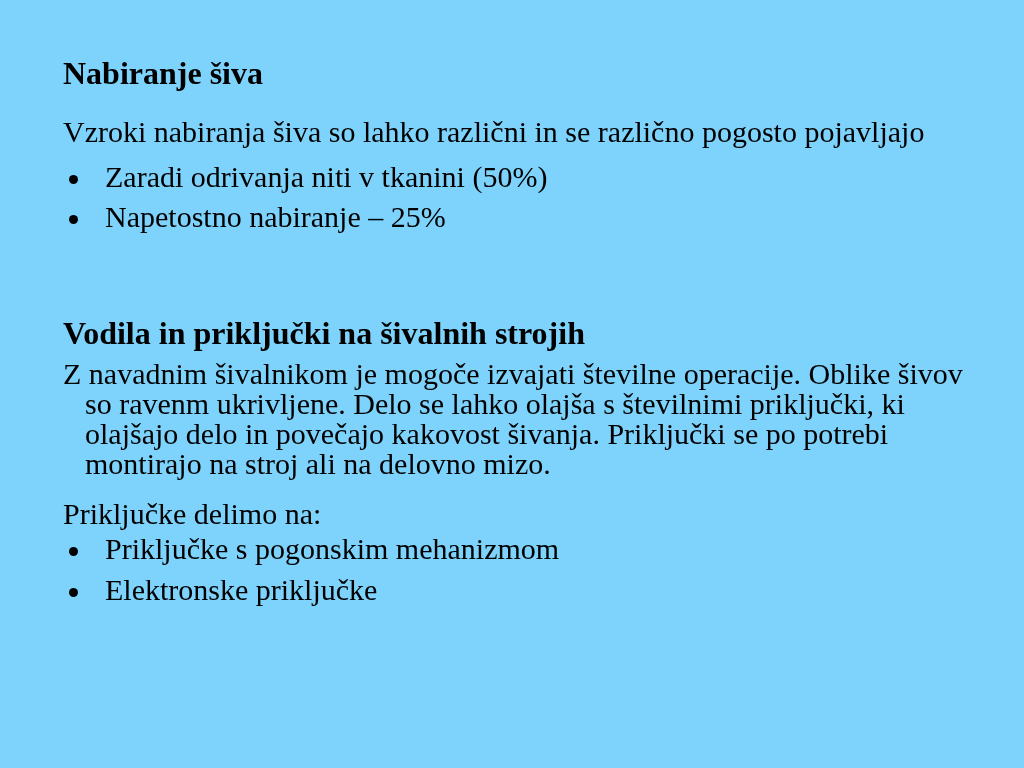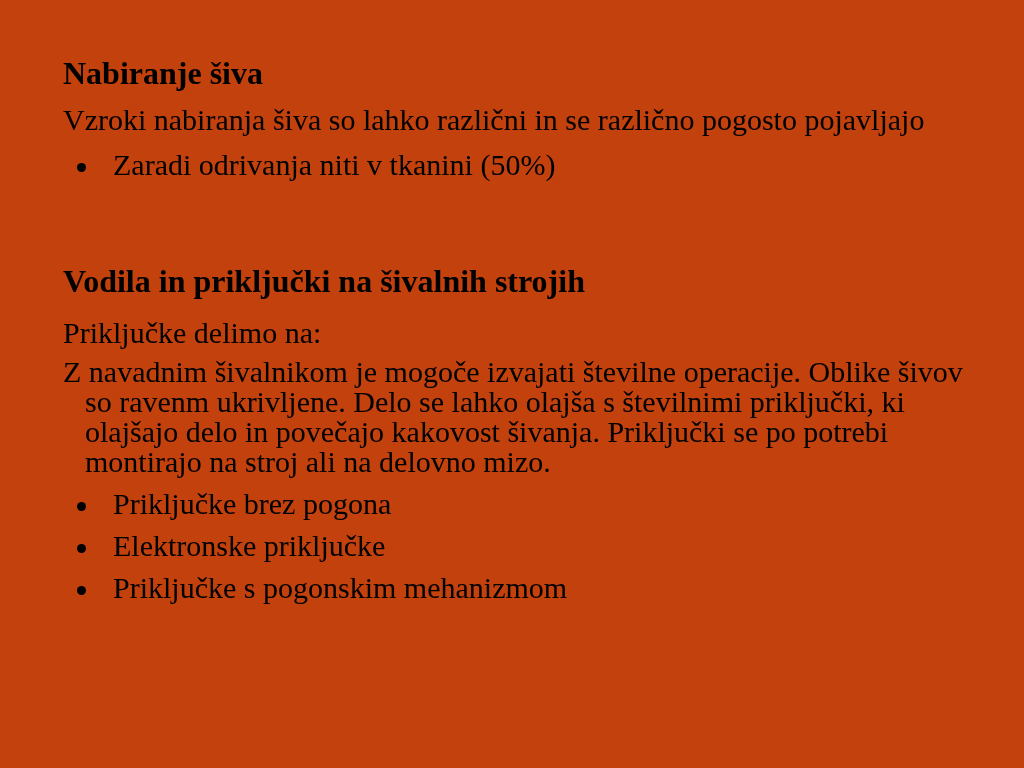--- a/index.html
+++ b/index.html
@@ -12,58 +12,58 @@
     height: 768px;
     overflow: hidden;
     color: #000000;
     font-family: "Liberation Serif", "DejaVu Serif", serif;
   }
   .slide {
     box-sizing: border-box;
     width: 1024px;
     height: 768px;
     padding: 56px 60px 0 63px;
-    background: #c2410c;
+    background: #7dd3fc;
   }
   
   .heading {
     margin: 0;
     font-size: 32px;
     line-height: 34px;
     font-weight: bold;
     letter-spacing: 0;
   }
   .heading.second {
     margin-top: 84px;
   }
   
   .para {
     margin: 0;
     font-size: 30px;
     line-height: 30px;
     padding-left: 22px;
     text-indent: -22px;
   }
-  .para.intro   { margin-top: 15px; }
+  .para.intro   { margin-top: 27px; }
   .para.body2   { margin-top: 9px; }
   .para.listintro { margin-top: 20px; padding-left: 0; text-indent: 0; }
   
   .bullets {
     list-style: none;
     margin: 0;
     padding: 0;
   }
   .bullets.first  { margin-top: 15px; }
   .bullets.second { margin-top: 5px; }
   .bullets li {
     position: relative;
     font-size: 30px;
     line-height: 30px;
     padding-left: 38px;
-    margin: 12px;
+    margin: 4px;
   }
   .bullets.first  li + li { margin-top: 10px; }
   .bullets.second li + li { margin-top: 11px; }
   .bullets li .dot {
     position: absolute;
     left: 2px;
     top: 13px;
     width: 9px;
     height: 9px;
     border-radius: 50%;
@@ -77,36 +77,36 @@
 
   <h1 class="heading">Nabiranje šiva</h1>
 
   <p class="para intro">Vzroki nabiranja šiva so lahko različni in se različno pogosto pojavljajo</p>
 
   <ul class="bullets first">
     <li>
       <span class="dot"></span>
       <span>Zaradi odrivanja niti v tkanini (50%)</span>
     </li>
+    <li>
+      <span class="dot"></span>
+      <span>Napetostno nabiranje – 25%</span>
+    </li>
   </ul>
 
   <h2 class="heading second">Vodila in priključki na šivalnih strojih</h2>
 
+  <p class="para body2">Z navadnim šivalnikom je mogoče izvajati številne operacije. Oblike šivov so ravenm ukrivljene. Delo se lahko olajša s številnimi priključki, ki olajšajo delo in povečajo kakovost šivanja. Priključki se po potrebi montirajo na stroj ali na delovno mizo.</p>
+
   <p class="para listintro">Priključke delimo na:</p>
-
-  <p class="para body2">Z navadnim šivalnikom je mogoče izvajati številne operacije. Oblike šivov so ravenm ukrivljene. Delo se lahko olajša s številnimi priključki, ki olajšajo delo in povečajo kakovost šivanja. Priključki se po potrebi montirajo na stroj ali na delovno mizo.</p>
 
   <ul class="bullets second">
     <li>
       <span class="dot"></span>
-      <span>Priključke brez pogona</span>
+      <span>Priključke s pogonskim mehanizmom</span>
     </li>
     <li>
       <span class="dot"></span>
       <span>Elektronske priključke</span>
-    </li>
-    <li>
-      <span class="dot"></span>
-      <span>Priključke s pogonskim mehanizmom</span>
     </li>
   </ul>
 
 </div>
 
 </body></html>

